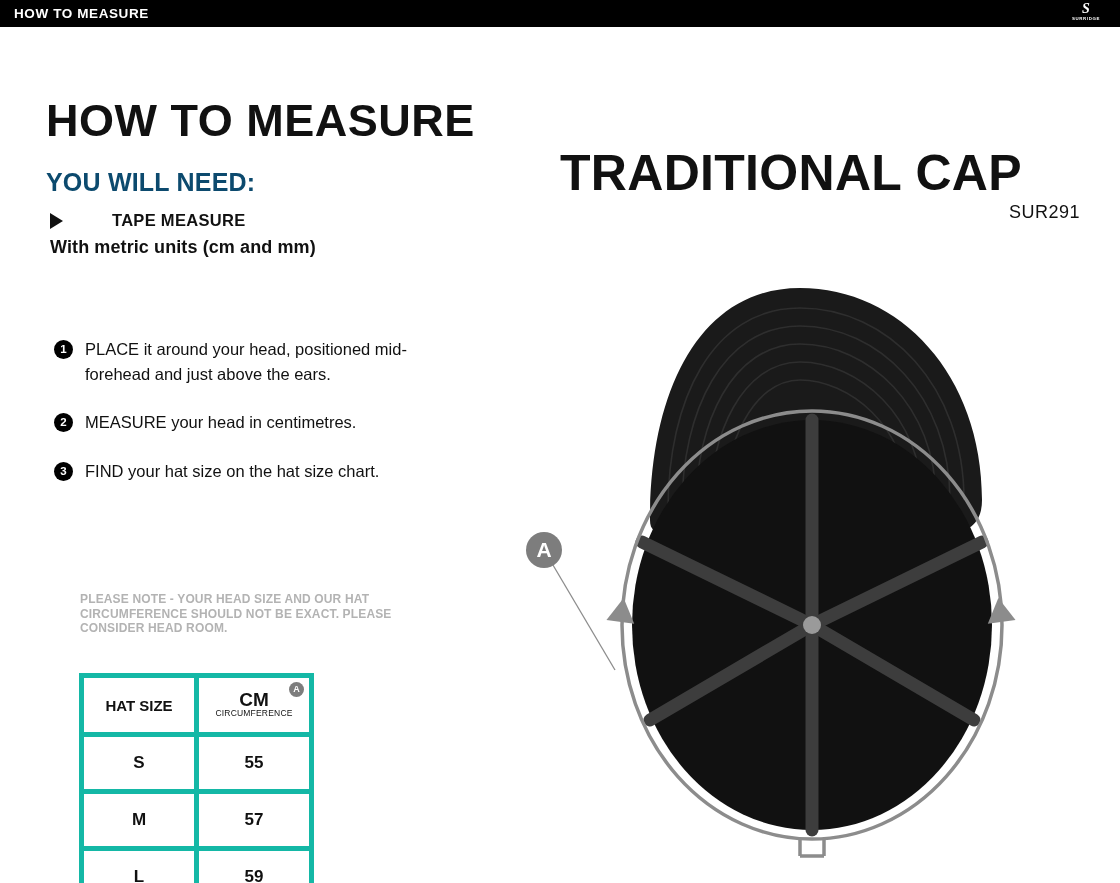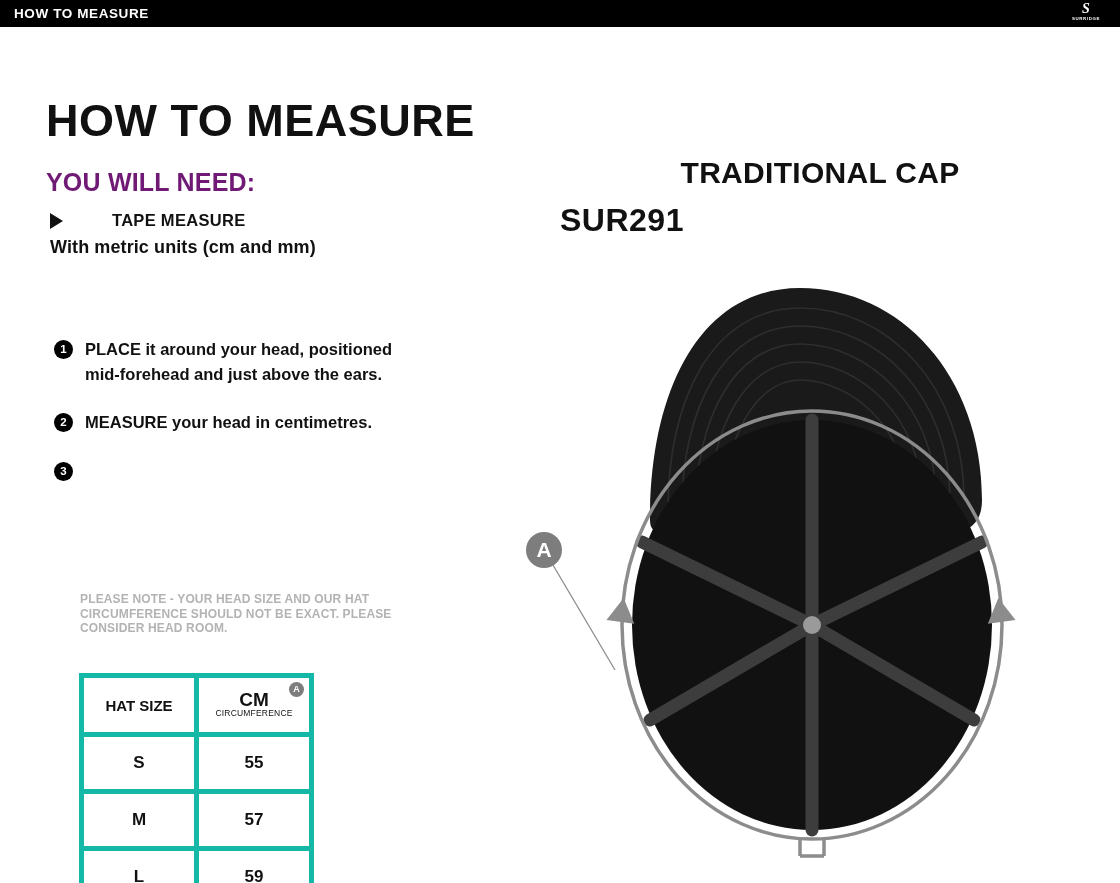--- a/index.html
+++ b/index.html
@@ -71,21 +71,21 @@
     line-height: 58px;
     color: #111111;
   }
   .need-title {
     position: absolute;
     left: 46px;
     top: 147px;
     font-size: 25px;
     font-weight: bold;
     letter-spacing: 0.2px;
-    color: #701a75;
+    color: #0c4a6e;
   }
 
   .tape-row {
     position: absolute;
     left: 50px;
     top: 211px;
     display: flex;
     align-items: center;
   }
   .play-icon {
@@ -131,21 +131,21 @@
     border-radius: 50%;
     background: #000000;
     color: #ffffff;
     font-size: 11.5px;
     font-weight: bold;
     text-align: center;
     line-height: 19px;
   }
   .step-text {
     font-size: 16.5px;
-    font-weight: bold;
+    font-weight: normal;
     line-height: 24.5px;
     color: #111111;
   }
 
   .note {
     position: absolute;
     left: 80px;
     top: 592px;
     width: 330px;
     font-size: 12px;
@@ -196,34 +196,34 @@
     font-size: 17px;
     font-weight: bold;
   }
 
   
   .product-title {
     position: absolute;
     left: 560px;
     top: 148px;
     width: 520px;
-    text-align: center;
-    font-size: 30px;
+    text-align: left;
+    font-size: 50px;
     font-weight: bold;
     letter-spacing: 0.3px;
     line-height: 50px;
   }
   .product-code {
     position: absolute;
     left: 560px;
     top: 202px;
     width: 520px;
-    text-align: left;
-    font-size: 32px;
-    font-weight: bold;
+    text-align: right;
+    font-size: 18px;
+    font-weight: normal;
     letter-spacing: 0.5px;
   }
 
   .diagram {
     position: absolute;
     left: 500px;
     top: 260px;
     width: 600px;
     height: 620px;
   }
@@ -267,20 +267,21 @@
   <div class="step">
     <span class="step-num">1</span>
     <span class="step-text">PLACE it around your head, positioned mid-forehead and just above the ears.</span>
   </div>
   <div class="step">
     <span class="step-num">2</span>
     <span class="step-text">MEASURE your head in centimetres.</span>
   </div>
   <div class="step">
     <span class="step-num">3</span>
+    <span class="step-text">FIND your hat size on the hat size chart.</span>
   </div>
 </div>
 
 <div class="note">PLEASE NOTE - YOUR HEAD SIZE AND OUR HAT CIRCUMFERENCE SHOULD NOT BE EXACT. PLEASE CONSIDER HEAD ROOM.</div>
 
 <table class="size-table">
   <thead>
     <tr>
       <th class="th-hat">HAT SIZE</th>
       <th class="th-cm">

